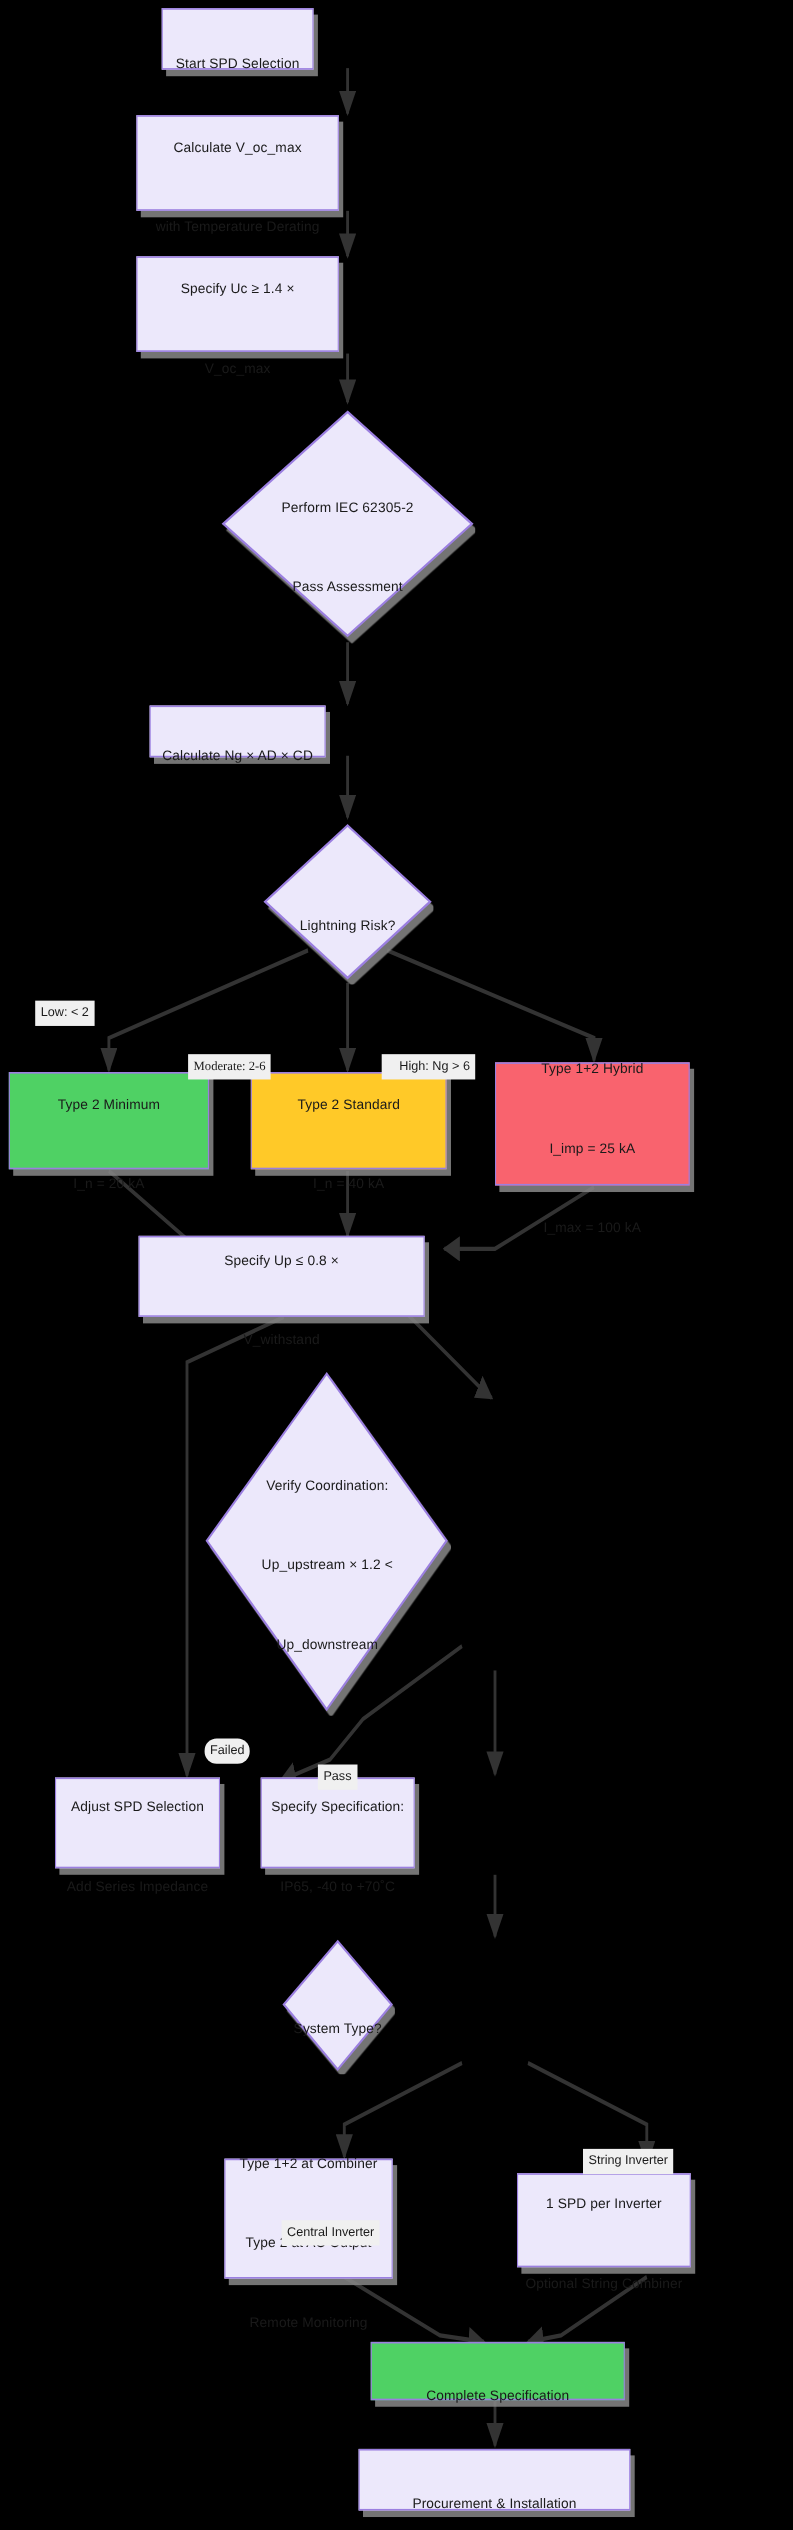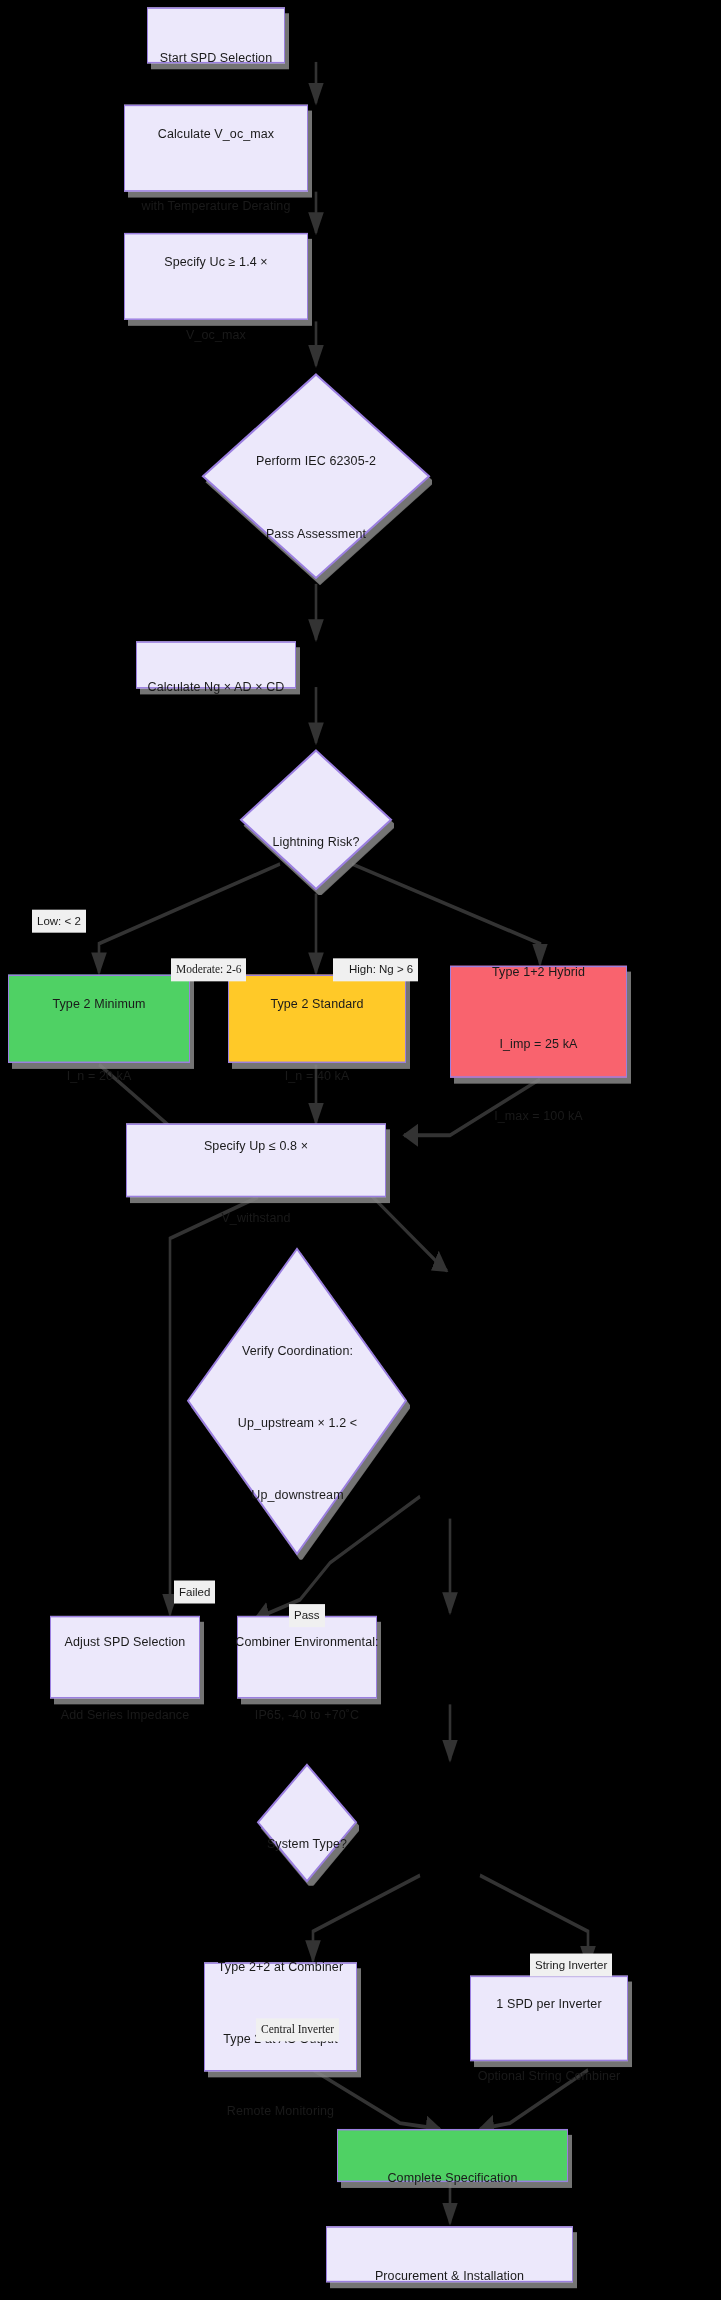--- a/index.html
+++ b/index.html
@@ -180,21 +180,21 @@
     <svg class="dshape" viewBox="0 0 156 102" preserveAspectRatio="none">
       <polygon points="78,4 153,51 78,98 3,51" fill="#ECE8FB" stroke="#9B7FE0" stroke-width="1.6" style="filter:drop-shadow(4px 4px 0 rgba(136,136,136,0.85));"></polygon>
     </svg>
     <div class="dlabel">
       <span class="line">Lightning Risk?</span>
     </div>
   </div>
 
   <div class="elabel" style="left:32px; top:588px;text-align:center;">Low: &lt; 2</div>
   <div class="elabel" style="left:171px; top:621px;font-family:Liberation Serif, serif;">Moderate: 2-6</div>
-  <div class="elabel" style="left:333px; top:621px;padding-left:16px;">High: Ng &gt; 6</div>
+  <div class="elabel" style="left:347px; top:621px;padding-left:16px;">High: Ng &gt; 6</div>
 
   <div class="node rect green" style="left:8px; top:661px; width:182px; height:60px;">
     <span class="line">Type 2 Minimum</span>
     <span class="line">I_n = 20 kA</span>
   </div>
 
   <div class="node rect yellow" style="left:228px; top:661px; width:178px; height:60px;">
     <span class="line">Type 2 Standard</span>
     <span class="line">I_n = 40 kA</span>
   </div>
@@ -214,47 +214,47 @@
     <svg class="dshape" viewBox="0 0 225 215" preserveAspectRatio="none">
       <polygon points="112,4 221,107 112,211 3,107" fill="#ECE8FB" stroke="#9B7FE0" stroke-width="1.6" style="filter:drop-shadow(4px 4px 0 rgba(136,136,136,0.85));"></polygon>
     </svg>
     <div class="dlabel">
       <span class="line">Verify Coordination:</span>
       <span class="line">Up_upstream × 1.2 &lt;</span>
       <span class="line">Up_downstream</span>
     </div>
   </div>
 
-  <div class="elabel" style="left:174px; top:1043px;">Failed</div>
+  <div class="elabel" style="left:186px; top:1043px;border-radius:11px;">Failed</div>
   <div class="elabel" style="left:289px; top:1059px;">Pass</div>
 
   <div class="node rect" style="left:50px; top:1096px; width:150px; height:56px;">
     <span class="line">Adjust SPD Selection</span>
     <span class="line">Add Series Impedance</span>
   </div>
 
   <div class="node rect" style="left:237px; top:1096px; width:140px; height:56px;">
-    <span class="line">Combiner Environmental:</span>
+    <span class="line">Specify Specification:</span>
     <span class="line">IP65, -40 to +70˚C</span>
   </div>
 
   <div class="node diamond" style="left:255px; top:1194px; width:104px; height:85px;">
     <svg class="dshape" viewBox="0 0 104 85" preserveAspectRatio="none">
       <polygon points="52,3 101,42 52,82 3,42" fill="#ECE8FB" stroke="#9B7FE0" stroke-width="1.6" style="filter:drop-shadow(4px 4px 0 rgba(136,136,136,0.85));"></polygon>
     </svg>
     <div class="dlabel">
       <span class="line">System Type?</span>
     </div>
   </div>
 
-  <div class="elabel" style="left:256px; top:1340px;font-family:Liberation Serif, serif;">Central Inverter</div>
+  <div class="elabel" style="left:256px; top:1340px;">Central Inverter</div>
   <div class="elabel" style="left:530px; top:1296px;">String Inverter</div>
 
   <div class="node rect" style="left:204px; top:1331px; width:153px; height:74px;">
-    <span class="line">Type 2+2 at Combiner</span>
+    <span class="line">Type 1+2 at Combiner</span>
     <span class="line">Type 2 at AC Output</span>
     <span class="line">Remote Monitoring</span>
   </div>
 
   <div class="node rect" style="left:470px; top:1340px; width:158px; height:58px;">
     <span class="line">1 SPD per Inverter</span>
     <span class="line">Optional String Combiner</span>
   </div>
 
   <div class="node rect green" style="left:337px; top:1444px; width:231px; height:36px; ">

